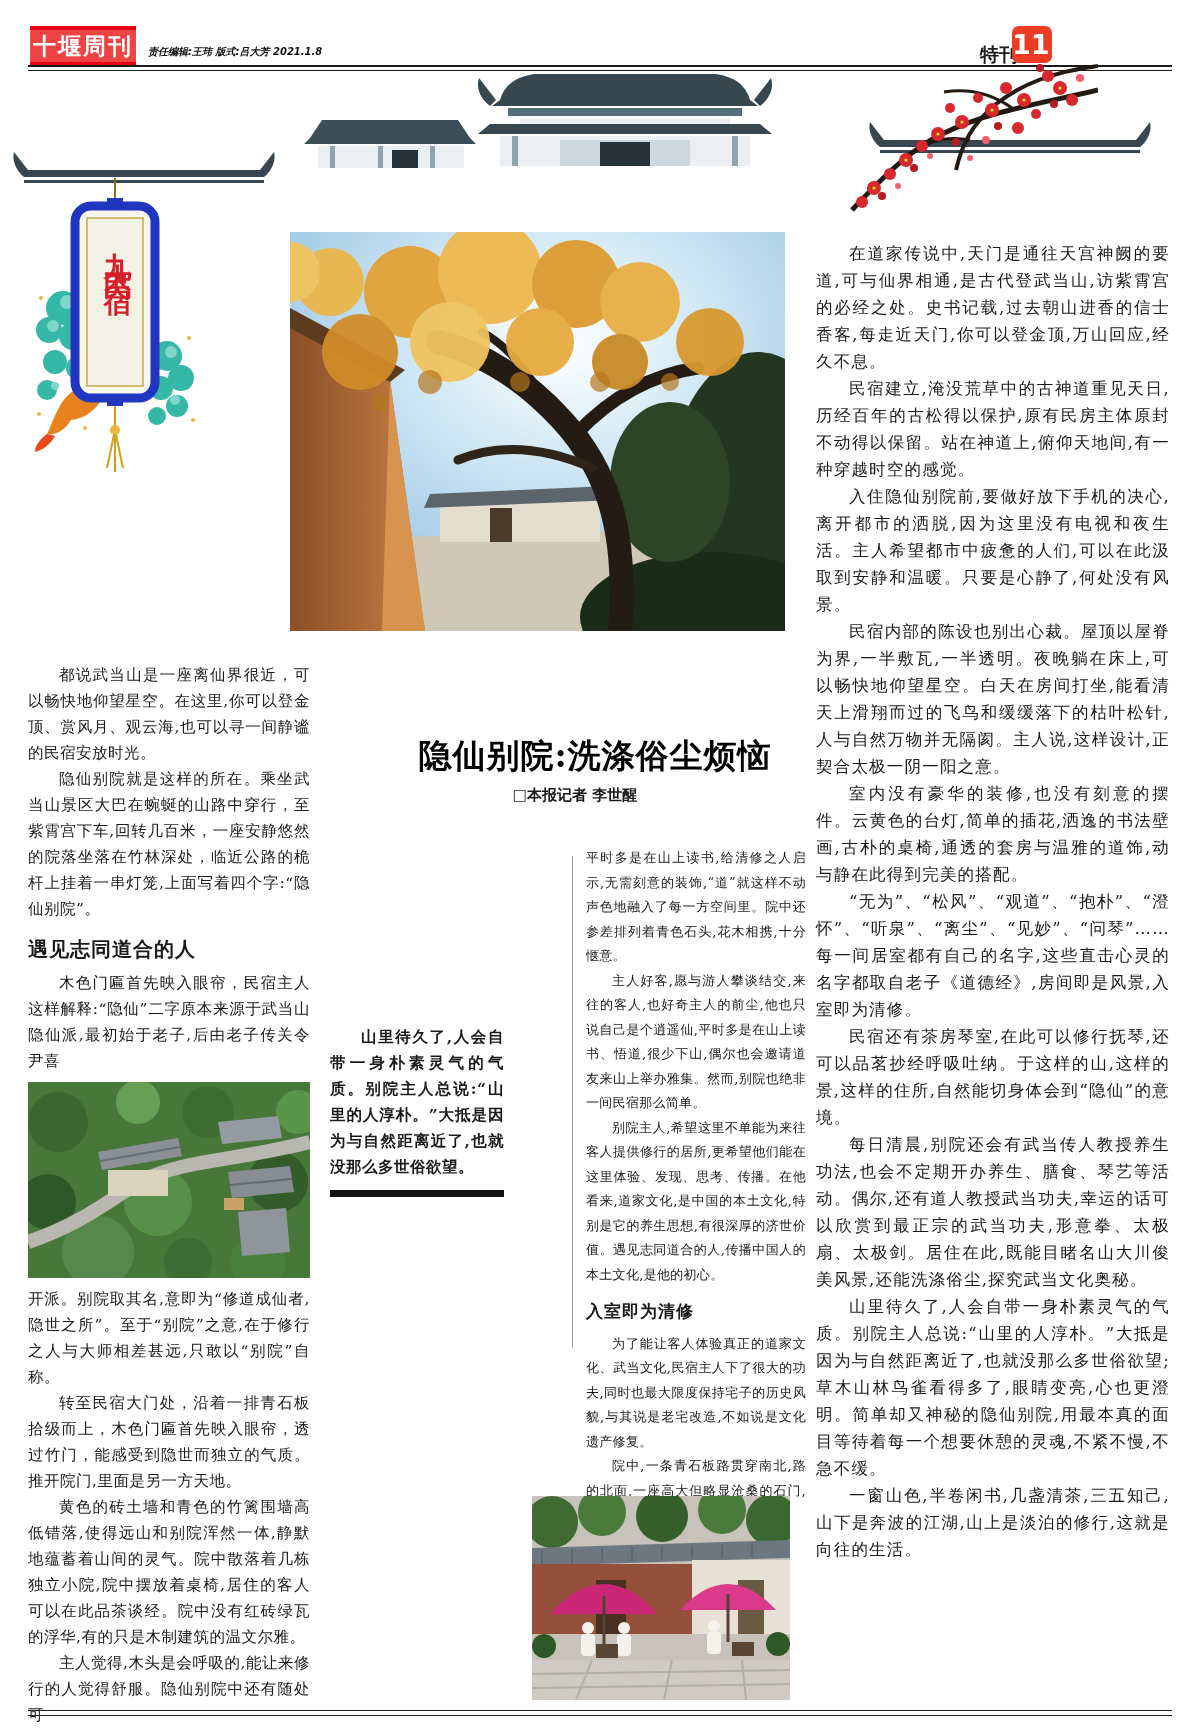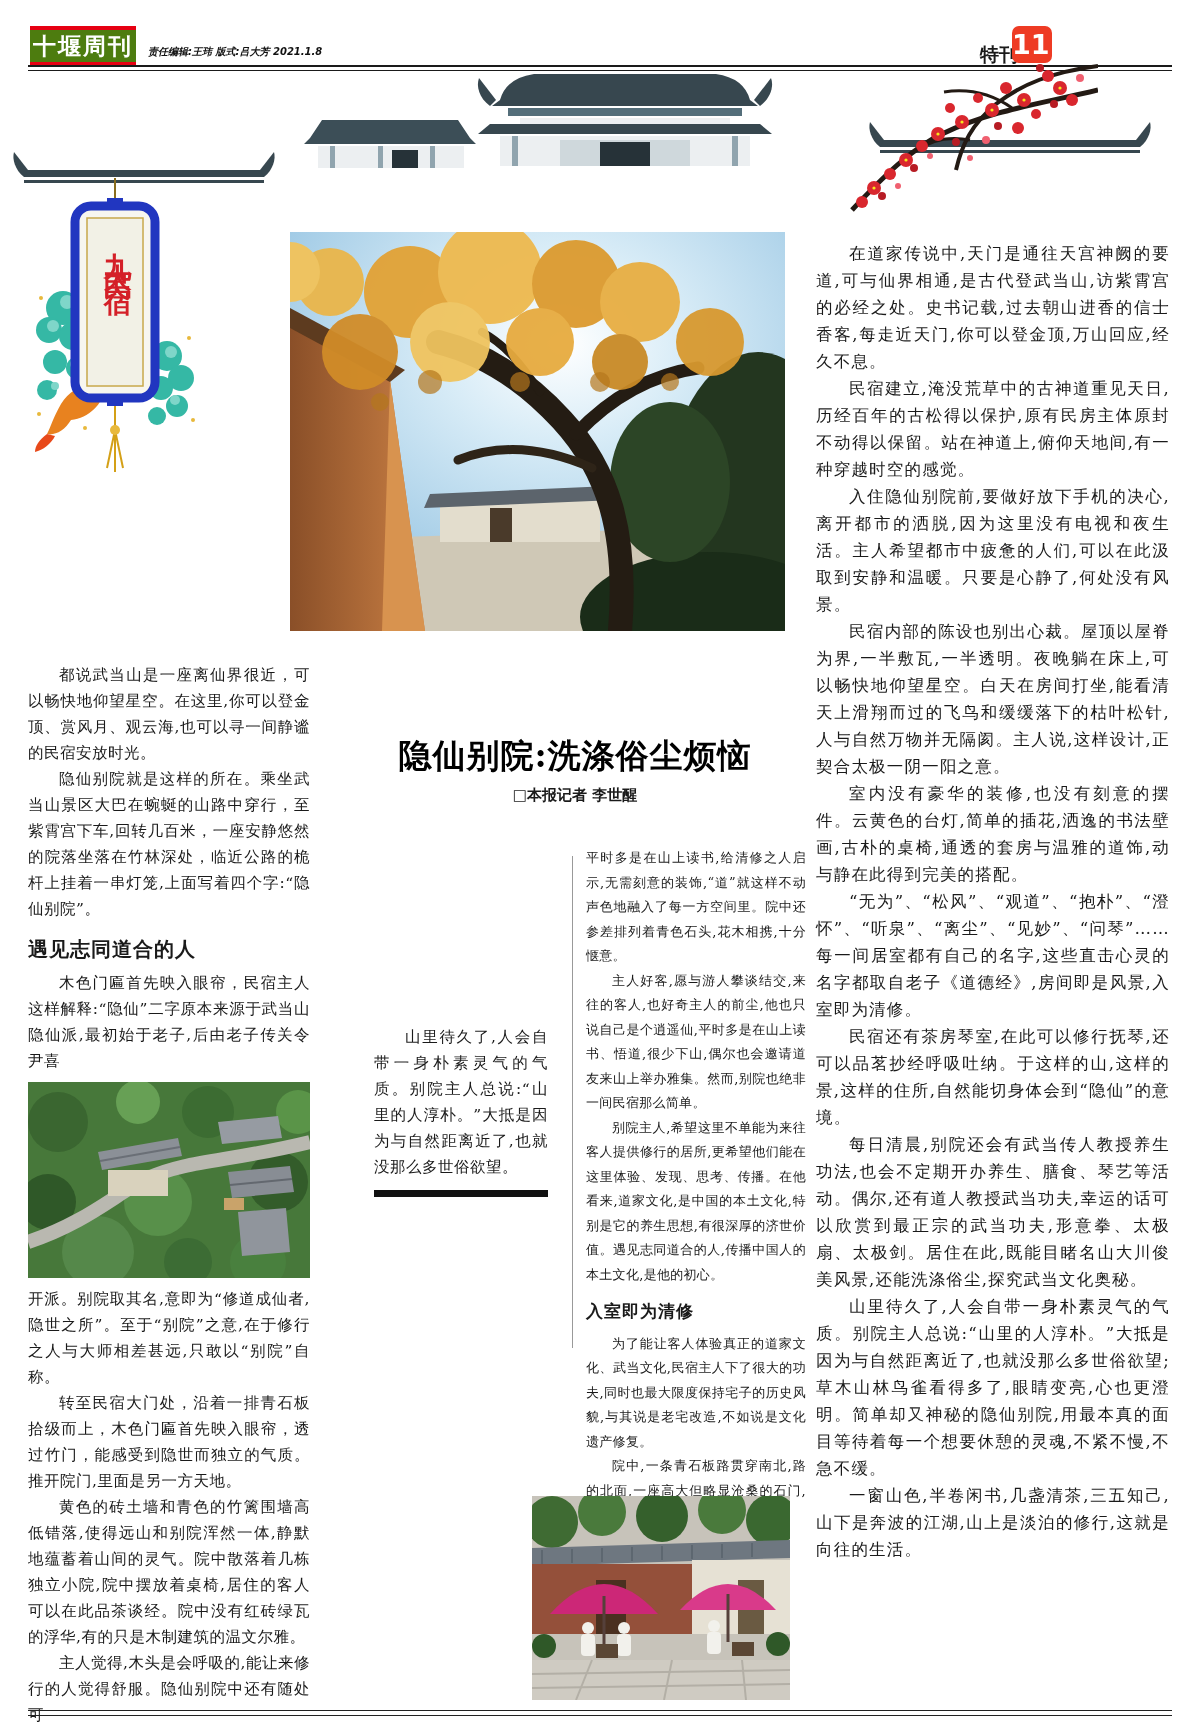--- a/index.html
+++ b/index.html
@@ -1,19 +1,19 @@
 <!DOCTYPE html>
 <html><head>
 <meta charset="utf-8">
 <style>
   html,body{margin:0;padding:0;background:#fff;}
   .page{position:relative;width:1200px;height:1731px;background:#ffffff;overflow:hidden;
         font-family:"DejaVu Serif",serif;color:#1a1a1a;}
   
-  .logo{position:absolute;left:30px;top:26px;width:106px;height:32px;background:#4d7c0f;
+  .logo{position:absolute;left:30px;top:26px;width:106px;height:32px;background:#ef4444;
         border-top:4px solid #e60012;border-bottom:4px solid #e60012;color:#fff;
         font-family:"DejaVu Serif",serif;font-weight:bold;font-size:23px;line-height:32px;
         text-align:center;letter-spacing:2px;}
   .editor-info{position:absolute;left:148px;top:45px;font-family:"DejaVu Sans",sans-serif;
         font-weight:bold;font-style:italic;font-size:10px;color:#111;}
   .section-label{position:absolute;left:980px;top:42px;font-family:"DejaVu Sans",sans-serif;
         font-weight:bold;font-size:19px;}
   .page-number{position:absolute;left:1012px;top:26px;width:40px;height:37px;background:#ee3b24;
         border-radius:7px;color:#fff;font-family:"DejaVu Sans",sans-serif;font-weight:bold;
         font-size:27px;line-height:37px;text-align:left;}
@@ -26,39 +26,39 @@
   .plum{position:absolute;left:810px;top:48px;width:288px;height:170px;}
   .lantern{position:absolute;left:25px;top:178px;width:178px;height:338px;}
   .lantern-text{position:absolute;left:73px;top:52px;writing-mode:vertical-rl;
         font-family:"DejaVu Serif",serif;font-weight:bold;font-size:28px;color:#d42028;
         letter-spacing:11px;}
   
   .main-photo{position:absolute;left:290px;top:232px;width:495px;height:399px;}
   .mid-photo{position:absolute;left:532px;top:1496px;width:258px;height:204px;}
   .photo-aerial{width:282px;height:196px;margin:8px 0;}
   
-  .title{position:absolute;left:340px;top:712px;width:470px;text-align:center;
+  .title{position:absolute;left:360px;top:712px;width:470px;text-align:center;
         font-family:"DejaVu Serif",serif;font-weight:900;font-size:33px;letter-spacing:1px;color:#000;}
   .byline{position:absolute;left:340px;top:768px;width:470px;text-align:center;
         font-family:"DejaVu Sans",sans-serif;font-weight:bold;font-size:15px;margin-top:18px;}
   
   .col-left{position:absolute;left:28px;top:662px;width:282px;
         font-size:15.5px;line-height:26px;letter-spacing:0.5px;text-align:justify;}
   .col-mid{position:absolute;left:586px;top:846px;width:220px;
         font-size:13px;line-height:24.5px;letter-spacing:0.3px;text-align:justify;}
   .col-right{position:absolute;left:816px;top:240px;width:354px;
         font-size:16.5px;line-height:27px;letter-spacing:1.2px;text-align:justify;}
   .p{margin:0;}
   .ind{text-indent:2em;}
   .subhead{font-family:"DejaVu Sans",sans-serif;font-weight:bold;font-size:20px;
         margin:14px 0 8px 0;letter-spacing:1px;}
   .subhead-sm{font-family:"DejaVu Sans",sans-serif;font-weight:bold;font-size:17px;
         margin:12px 0 8px 0;letter-spacing:1px;}
   .pullquote{position:absolute;left:330px;top:1024px;width:174px;
-        font-weight:normal;font-size:15.5px;line-height:26px;text-align:justify;letter-spacing:0.5px;margin-left:44px;}
+        font-weight:bold;font-size:15.5px;line-height:26px;text-align:justify;letter-spacing:0.5px;}
   .pullquote .bar{margin-top:10px;height:7px;background:#111;}
   .vrule{position:absolute;left:572px;top:856px;height:492px;width:0;border-left:1px solid #999;}
 </style>
 </head>
 <body>
 
 <div class="page">
 
   <div class="logo">十堰周刊</div>
   <div class="editor-info">责任编辑:王玮  版式:吕大芳  2021.1.8</div>

